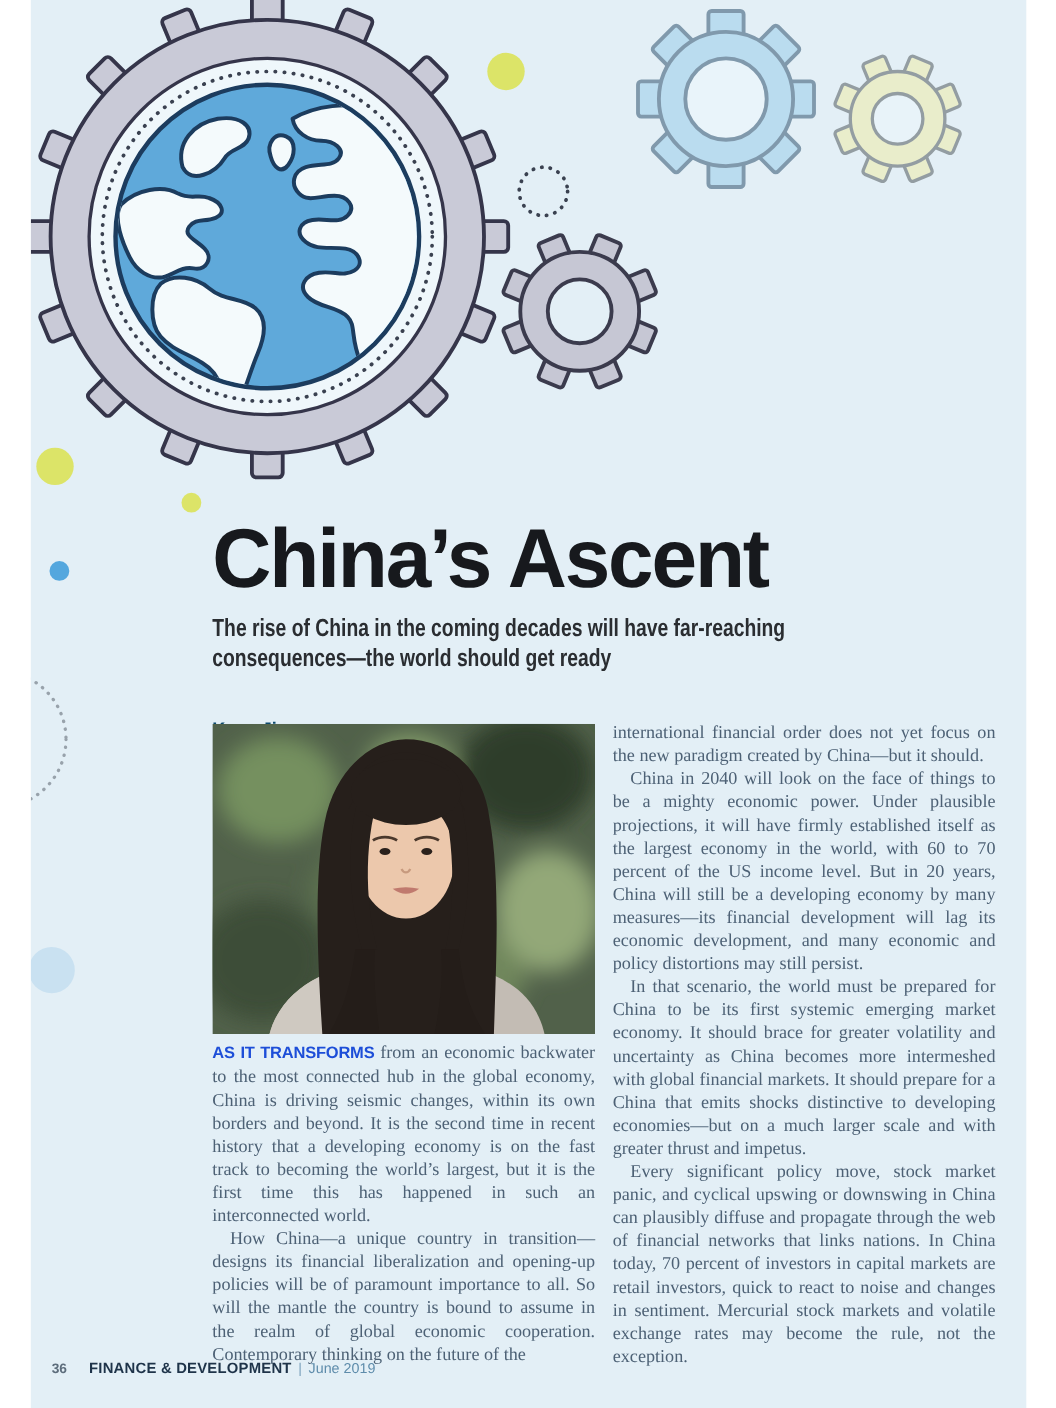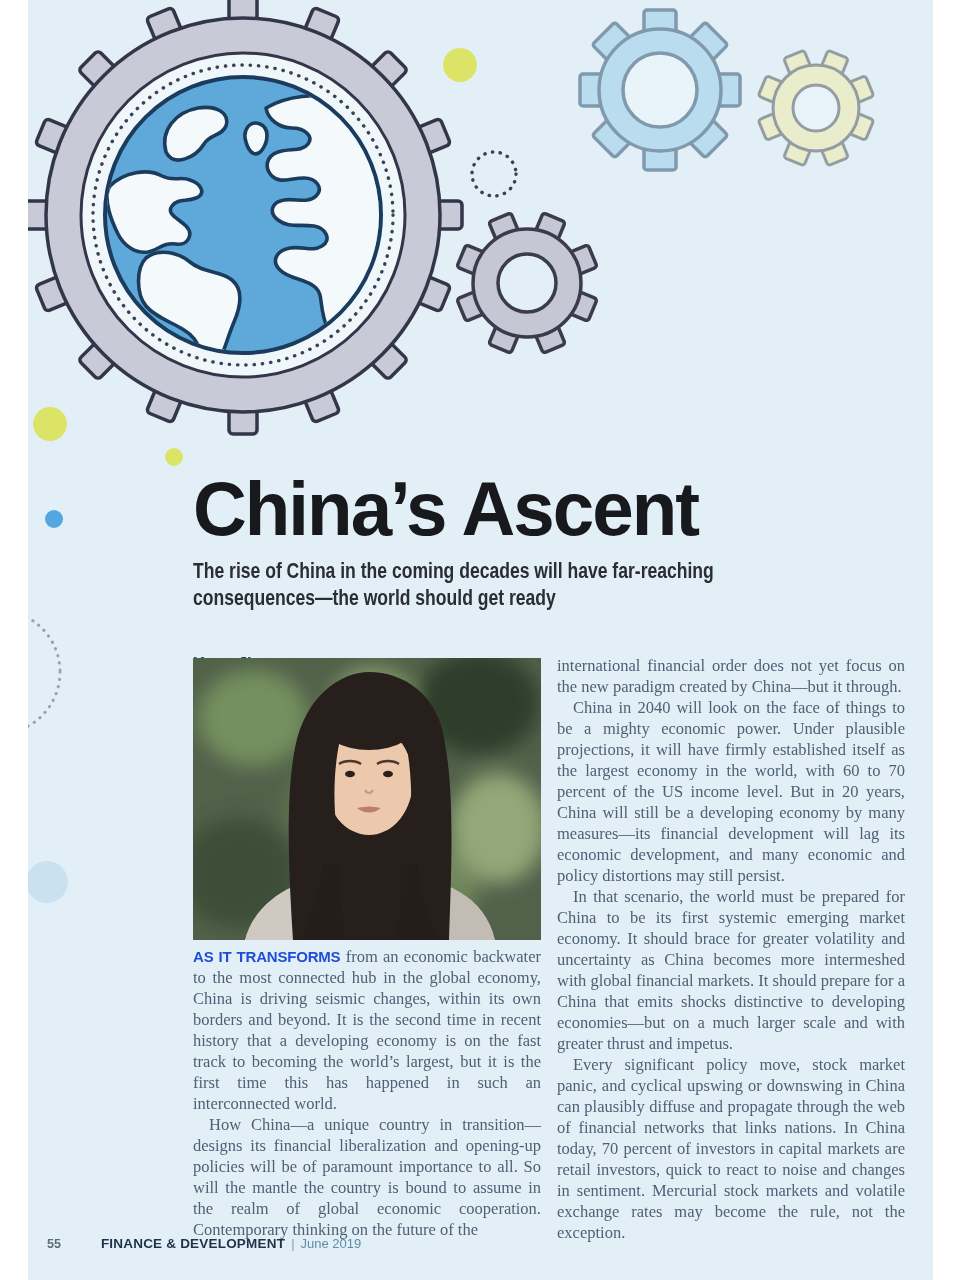--- a/index.html
+++ b/index.html
@@ -21,21 +21,21 @@
   .col p{margin:0;}
   .col p.ind{text-indent:16px;}
   .col-left{left:165px;top:946px;}
   .col-right{left:529px;top:655px;}
   .lead{font-family:"Liberation Sans",sans-serif;font-weight:700;font-size:15px;
         letter-spacing:-.2px;color:#1d4ed8;}
   .ital{}
 
   .footer{position:absolute;left:19px;top:1236px;width:860px;display:flex;align-items:baseline;}
   .footer .num{font-size:12.5px;font-weight:600;color:#5d6d7c;}
-  .footer .brand{margin-left:40px;font-size:13.5px;font-weight:800;letter-spacing:.2px;color:#1e3349;text-align:center;}
+  .footer .brand{margin-left:20px;font-size:13.5px;font-weight:800;letter-spacing:.2px;color:#1e3349;text-align:center;}
   .footer .sep{margin:0 6px;font-size:13px;color:#7fa3bd;font-weight:400;}
   .footer .issue{font-size:13px;color:#5e8cab;text-align:center;}
 </style>
 </head>
 <body>
 
 <div class="page">
 
   <svg class="deco" width="905" height="1280" viewBox="0 0 905 1280">
 
@@ -166,26 +166,26 @@
         <path d="M 224,205 C 228,244 236,264 248,282 L 202,282 C 208,252 210,226 208,205 Z" fill="#241d19"></path>
       </svg>
     </div>
 
     <div class="col col-left">
       <p><span class="lead">AS IT TRANSFORMS</span><span> from an economic backwater to the most connected hub in the global economy, China is driving seismic changes, within its own borders and beyond. It is the second time in recent history that a developing economy is on the fast track to becoming the world’s largest, but it is the first time this has happened in such an interconnected world.</span></p>
       <p class="ind">How China—a unique country in transition—designs its financial liberalization and opening-up policies will be of paramount importance to all. So will the mantle the country is bound to assume in the realm of global economic cooperation. Contemporary thinking on the future of the</p>
     </div>
 
     <div class="col col-right">
-      <p>international financial order does not yet focus on the new paradigm created by China—but it through.</p>
+      <p>international financial order does not yet focus on the new paradigm created by China—but it should.</p>
       <p class="ind">China in 2040 will look on the face of things to be a mighty economic power. Under plausible projections, it will have firmly established itself as the largest economy in the world, with 60 to 70 percent of the US income level. But in 20 years, China will still be a developing economy by many measures—its financial development will lag its economic development, and many economic and policy distortions may still persist.</p>
       <p class="ind"><span>In that scenario, the world must be prepared for China to be its first </span><span class="ital">systemic</span><span> emerging market economy. It should brace for greater volatility and uncertainty as China becomes more intermeshed with global financial markets. It should prepare for a China that emits shocks distinctive to developing economies—but on a much larger scale and with greater thrust and impetus.</span></p>
       <p class="ind">Every significant policy move, stock market panic, and cyclical upswing or downswing in China can plausibly diffuse and propagate through the web of financial networks that links nations. In China today, 70 percent of investors in capital markets are retail investors, quick to react to noise and changes in sentiment. Mercurial stock markets and volatile exchange rates may become the rule, not the exception.</p>
     </div>
 
     <div class="footer">
-      <span class="num">55</span>
+      <span class="num">36</span>
       <span class="brand">FINANCE &amp; DEVELOPMENT</span>
       <span class="sep">|</span>
       <span class="issue">June 2019</span>
     </div>
   </div>
 </div>
 
 </body></html>

